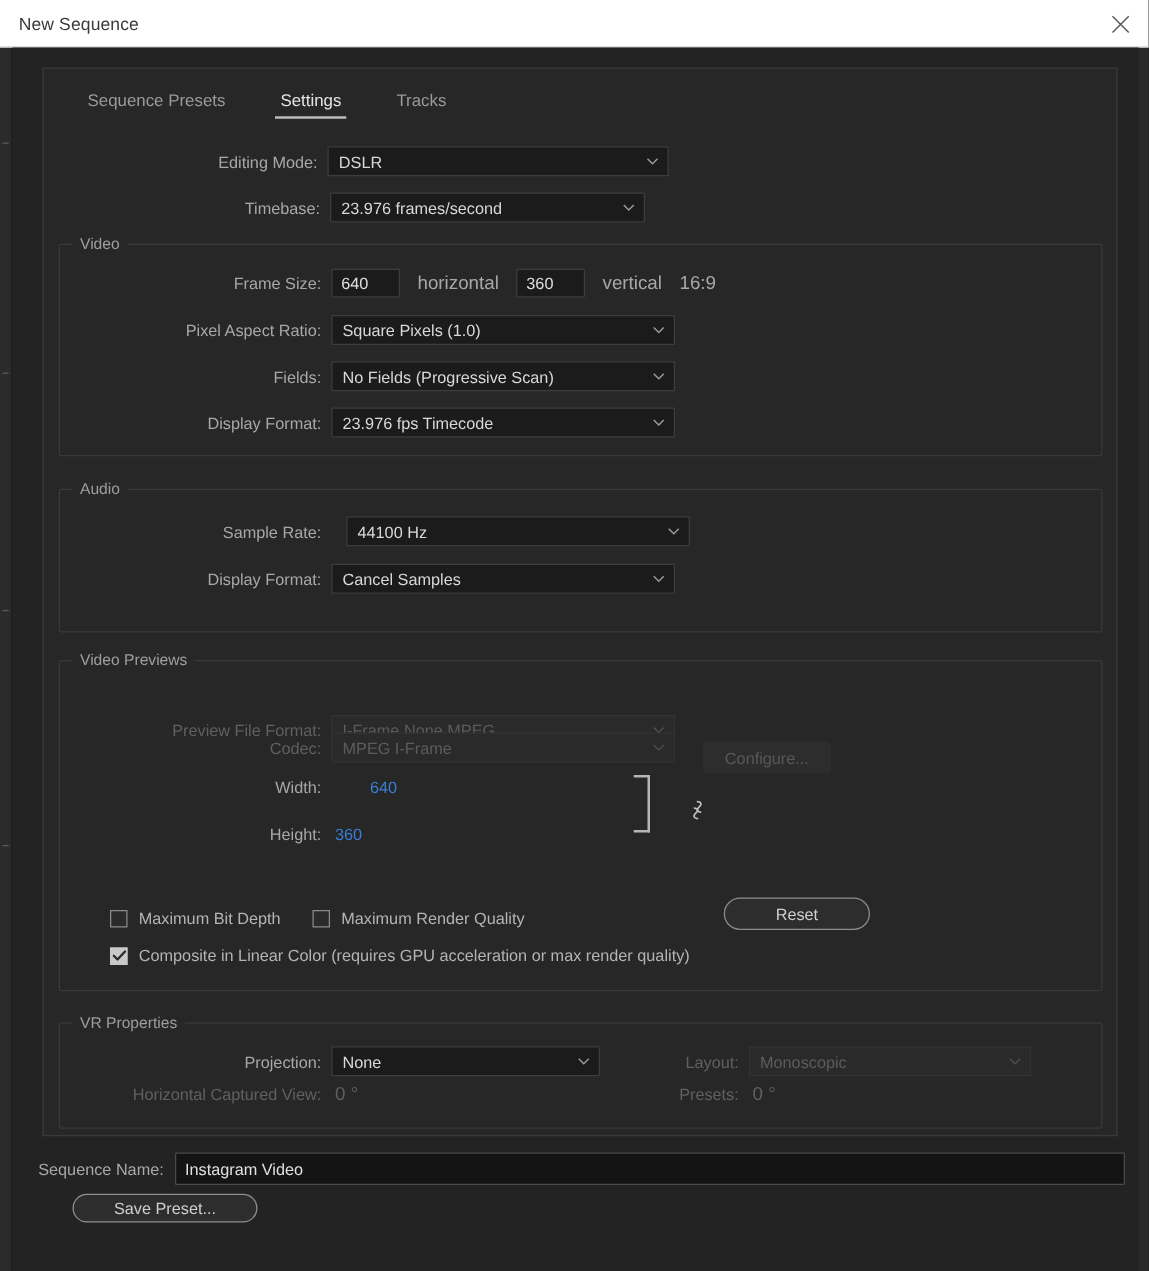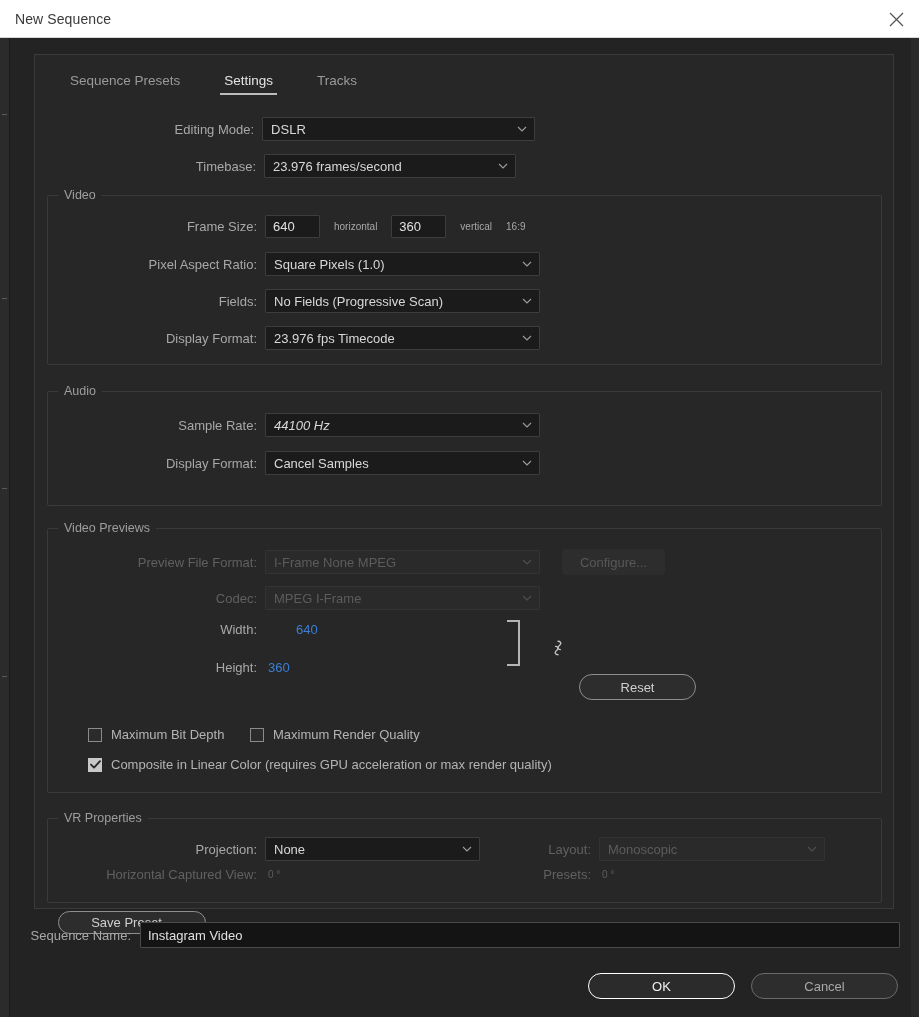--- a/index.html
+++ b/index.html
@@ -101,21 +101,21 @@
   }
 
   
   .tinput {
     background: #1b1b1b; border: 1px solid #3d3d3d; height: 23px;
     display: flex; align-items: center; padding: 0 7px;
     font-size: 13px; color: #e0e0e0; border-radius: 1px;
   }
   .tinput.wide { background: #141414; border-color: #4a4a4a; }
 
-  .plain { font-size: 10px; color: #a8a8a8; }
+  .plain { font-size: 15px; color: #a8a8a8; }
   .plain.dim { color: #5e5e5e; }
   .hot { font-size: 13px; color: #3a7fd5; cursor: pointer; }
 
   
   .group {
     position: absolute; border: 1px solid #3a3a3a; border-radius: 2px;
   }
   .group-title {
     position: absolute; top: -8px; left: 10px; padding: 0 6px;
     background: #272727; font-size: 12.5px; color: #9e9e9e;
@@ -128,21 +128,21 @@
     display: flex; align-items: center; justify-content: center; flex: none;
   }
   .cbox.checked { background: #c9c9c9; border-color: #c9c9c9; }
   .cblabel { font-size: 13px; color: #b4b4b4; margin-left: 9px; white-space: nowrap; }
 
   
   .pill {
     display: flex; align-items: center; justify-content: center;
     border: 1px solid #8e8e8e; border-radius: 13px;
     background: #2d2d2d; color: #cfcfcf; font-size: 13px;
-    cursor: pointer; height: 26px;
+    cursor: pointer; height: 26px; margin-top: 44px;
   }
   .pill.primary { border-color: #ffffff; color: #f2f2f2; background: #2b2b2b; }
   .pill.soft { border-color: #6b6b6b; color: #a9a9a9; }
   .pill.disabled {
     border: 1px solid transparent; background: #2d2d2d;
     color: #585858; cursor: default; border-radius: 4px;
   }
 
   
   .bracket {
@@ -245,21 +245,21 @@
               </svg>
           </div>
         </div>
       </div>
 
       <div class="group" style="left:12px; top:336px; width:835px; height:115px;">
         <div class="group-title">Audio</div>
 
         <div class="row" style="left:-12px; top:21px; width:560px;">
           <div class="lbl" style="width:221px;">Sample Rate:</div>
-          <div class="select" style="width:275px; margin-left:8px;font-style:italic;">
+          <div class="select" style="width:275px; margin-left:20px;">
             <span>44100 Hz</span>
             <svg class="chev" viewBox="0 0 10 6">
                 <polyline points="1,1 5,5 9,1" fill="none" stroke="#9a9a9a" stroke-width="1.2"></polyline>
               </svg>
           </div>
         </div>
 
         <div class="row" style="left:-12px; top:59px; width:560px;">
           <div class="lbl" style="width:221px;">Display Format:</div>
           <div class="select" style="width:275px; margin-left:8px;">

